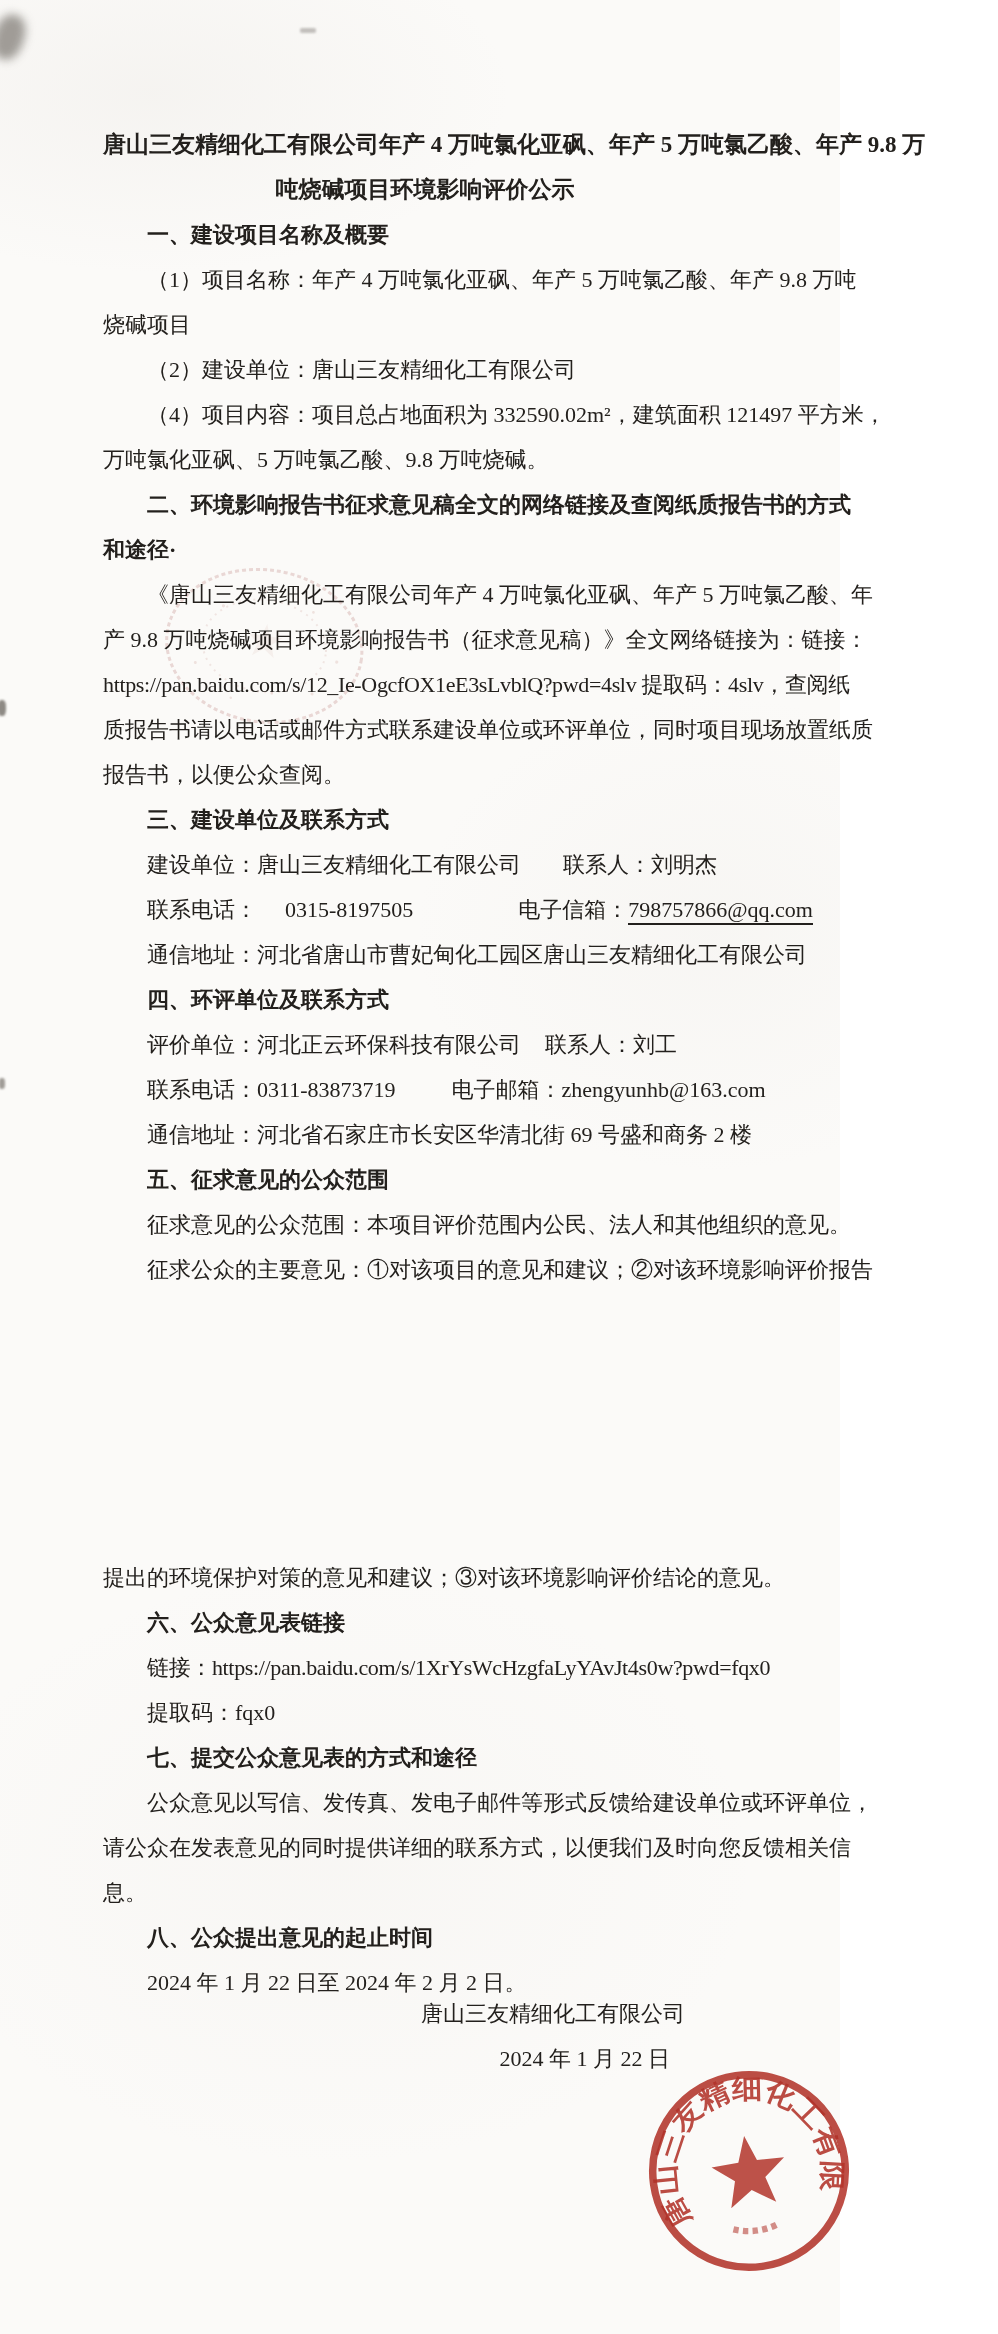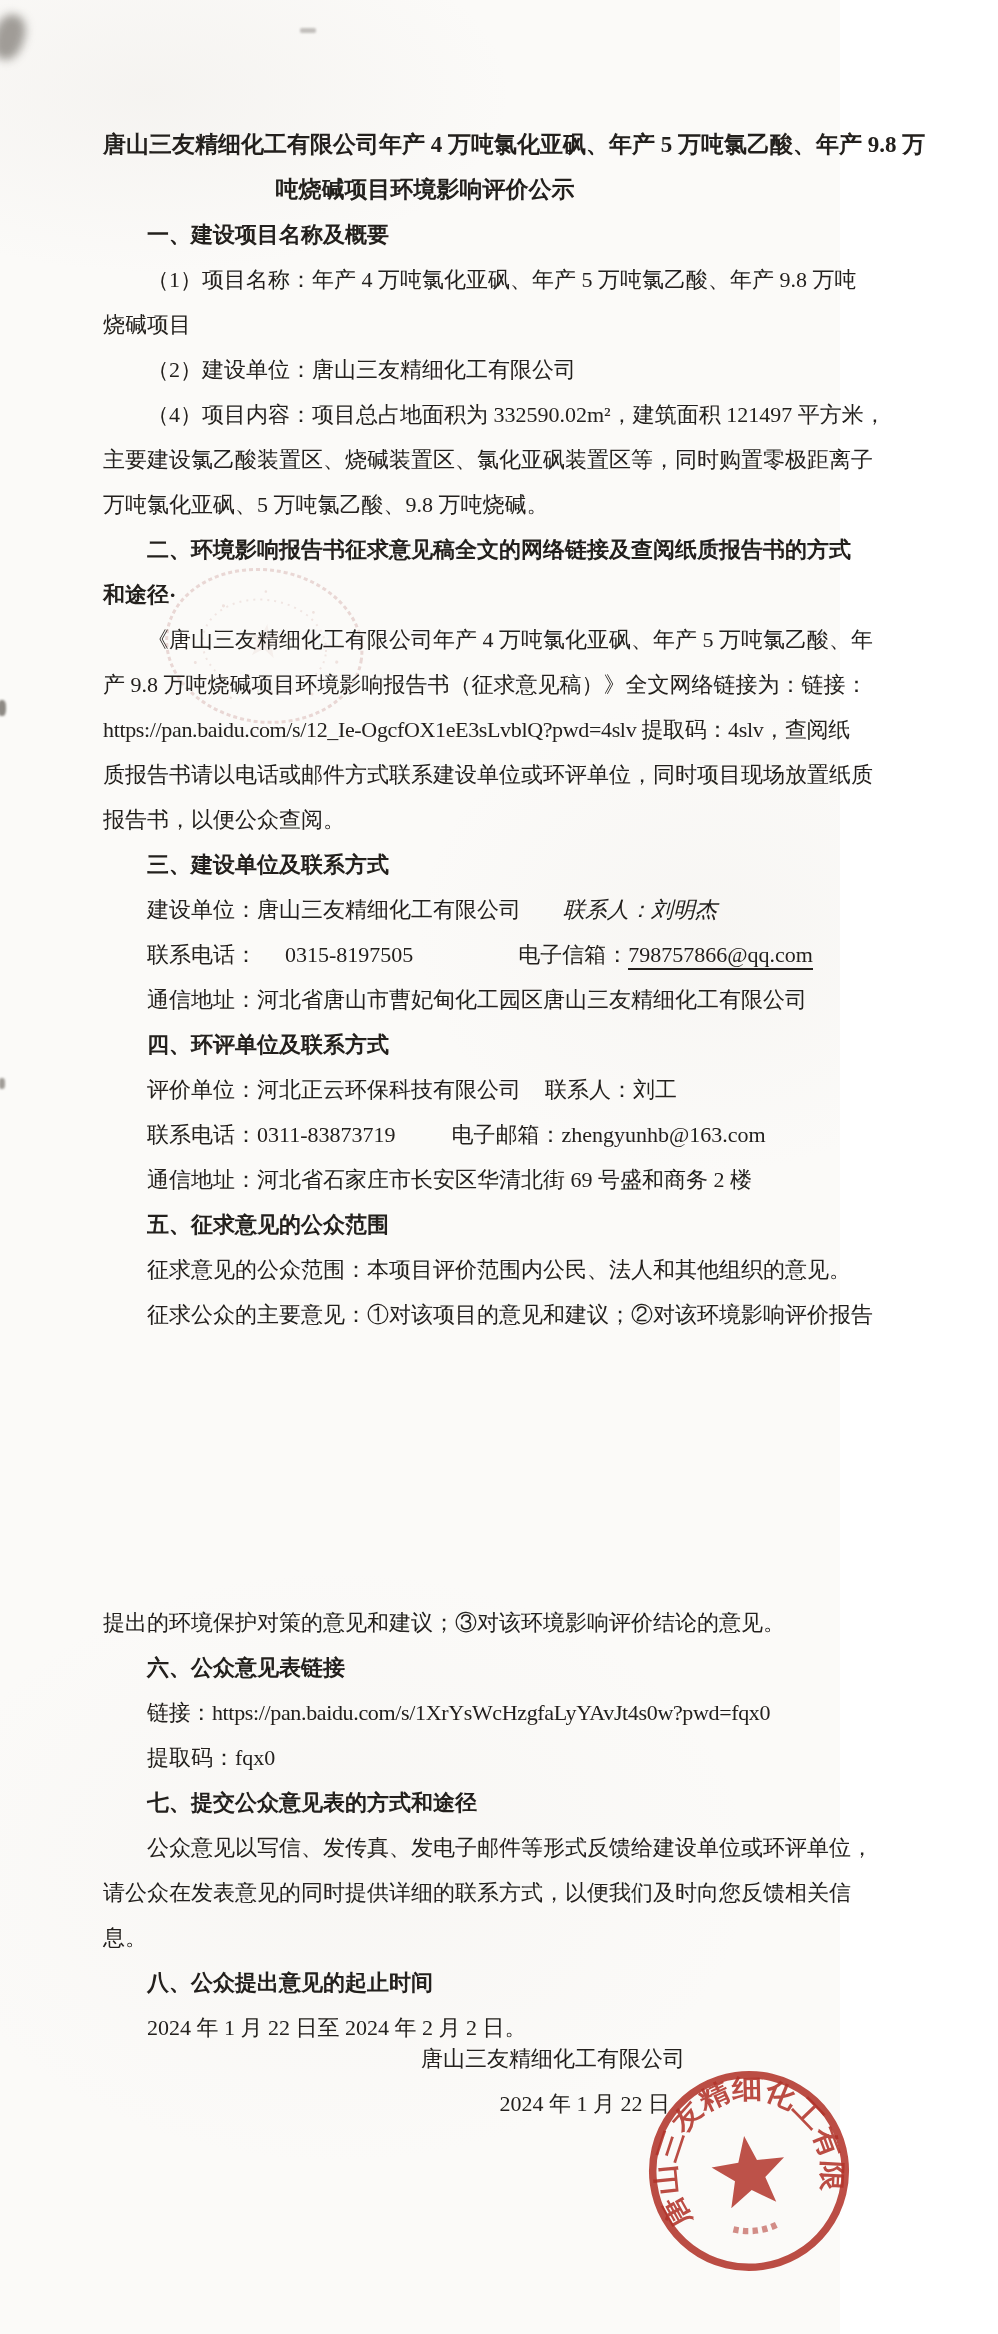--- a/index.html
+++ b/index.html
@@ -19,21 +19,21 @@
   .hd { font-weight:700; padding-left:44px; }
   .hd2 { font-weight:700; }           
   .ind { padding-left:44px; }         
   .tight { letter-spacing:-0.35px; }
   .gap-sp { height:263px; }
   .sig { text-align:right; margin-top:-14px; }
   .sig .company { padding-right:62px; }
   .sig .date { padding-right:77px; }
   .u-mail { border-bottom:2px solid #23201d; padding-bottom:1px; }
   .sp-s { margin-left:28px; }
-  .sp-m { margin-left:42px;font-style:italic; }
+  .sp-m { margin-left:42px; }
   .sp-l { margin-left:105px; }
   .sp-e { margin-left:56px; }
   .sp-c { margin-left:24px; }
   
   .stamp-main { position:absolute; left:642px; top:2064px; width:214px; height:214px;
                 mix-blend-mode:multiply; transform:rotate(-8deg); }
   .stamp-ghost { position:absolute; left:158px; top:562px; width:214px; height:172px;
                  mix-blend-mode:multiply; opacity:.55; transform:rotate(8deg); }
   
   .art { position:absolute; pointer-events:none; }
@@ -54,21 +54,20 @@
   <div class="content">
 
     <p class="ln ttl">唐山三友精细化工有限公司年产 4 万吨氯化亚砜、年产 5 万吨氯乙酸、年产 9.8 万</p>
     <p class="ln ttl">吨烧碱项目环境影响评价公示</p>
 
     <p class="ln hd">一、建设项目名称及概要</p>
     <p class="ln ind">（1）项目名称：年产 4 万吨氯化亚砜、年产 5 万吨氯乙酸、年产 9.8 万吨</p>
     <p class="ln">烧碱项目</p>
     <p class="ln ind">（2）建设单位：唐山三友精细化工有限公司</p>
     <p class="ln ind">（4）项目内容：项目总占地面积为 332590.02m²，建筑面积 121497 平方米，</p>
-    <p class="ln">主要建设氯乙酸装置区、烧碱装置区、氯化亚砜装置区等，同时购置零极距离子</p>
     <p class="ln">万吨氯化亚砜、5 万吨氯乙酸、9.8 万吨烧碱。</p>
 
     <p class="ln hd">二、环境影响报告书征求意见稿全文的网络链接及查阅纸质报告书的方式</p>
     <p class="ln hd2">和途径·</p>
     <p class="ln ind">《唐山三友精细化工有限公司年产 4 万吨氯化亚砜、年产 5 万吨氯乙酸、年</p>
     <p class="ln">产 9.8 万吨烧碱项目环境影响报告书（征求意见稿）》全文网络链接为：链接：</p>
     <p class="ln tight"><span>https://pan.baidu.com/s/12_Ie-OgcfOX1eE3sLvblQ?pwd=4slv</span><span> 提取码：4slv，查阅纸</span></p>
     <p class="ln">质报告书请以电话或邮件方式联系建设单位或环评单位，同时项目现场放置纸质</p>
     <p class="ln">报告书，以便公众查阅。</p>
 

